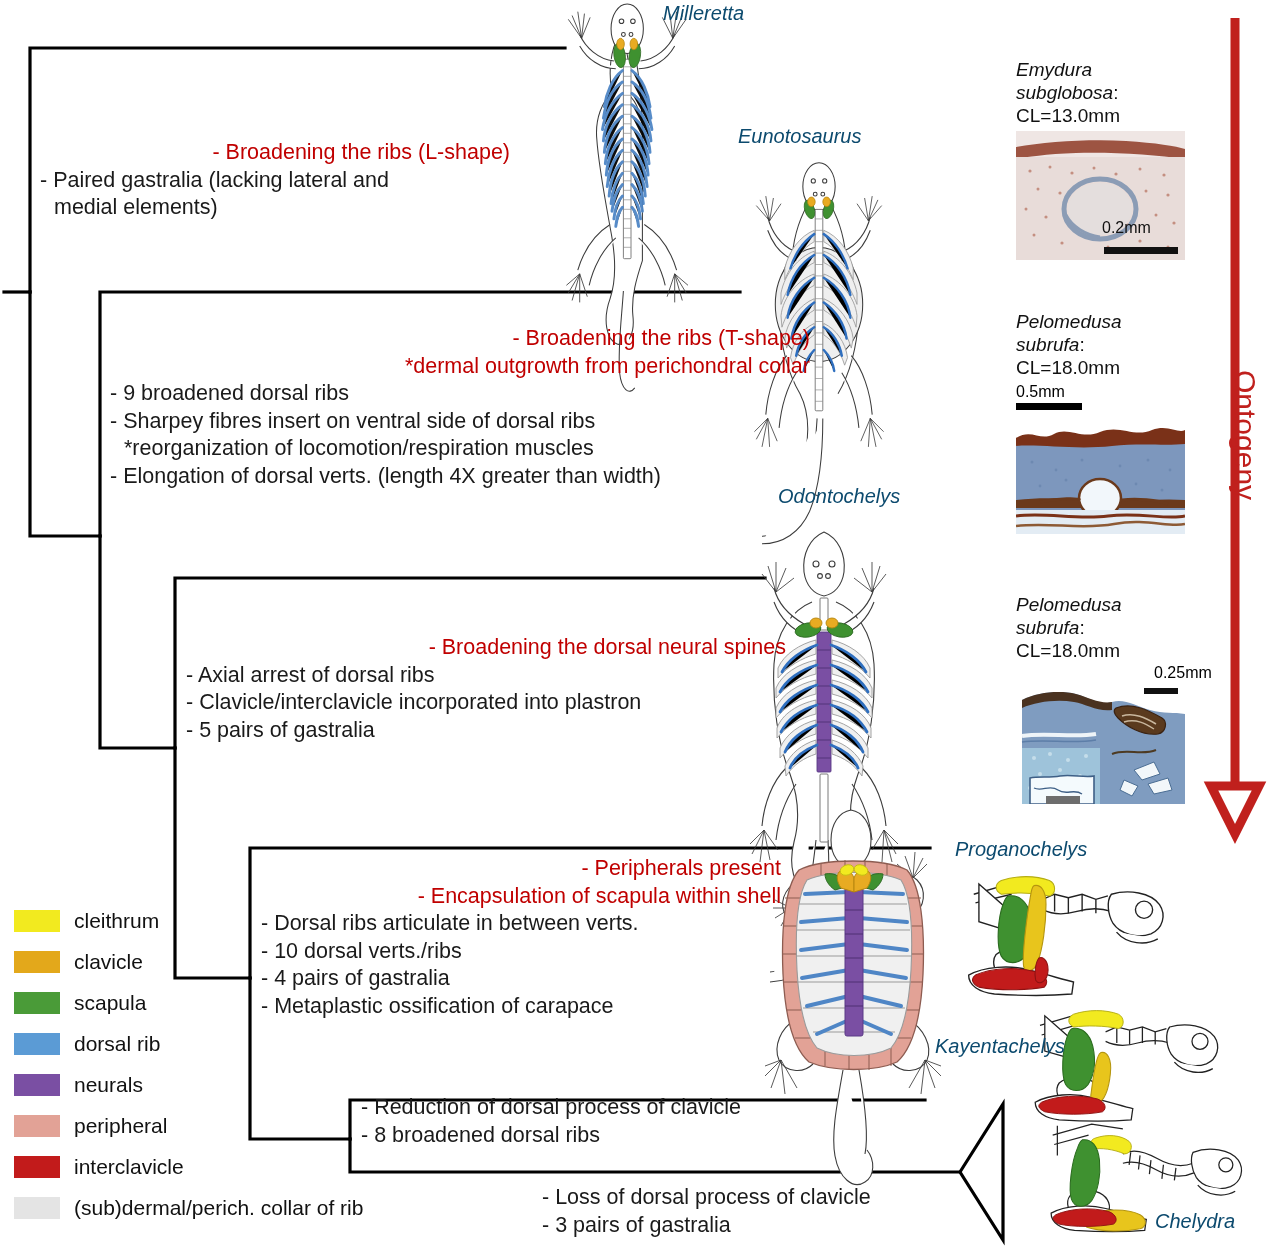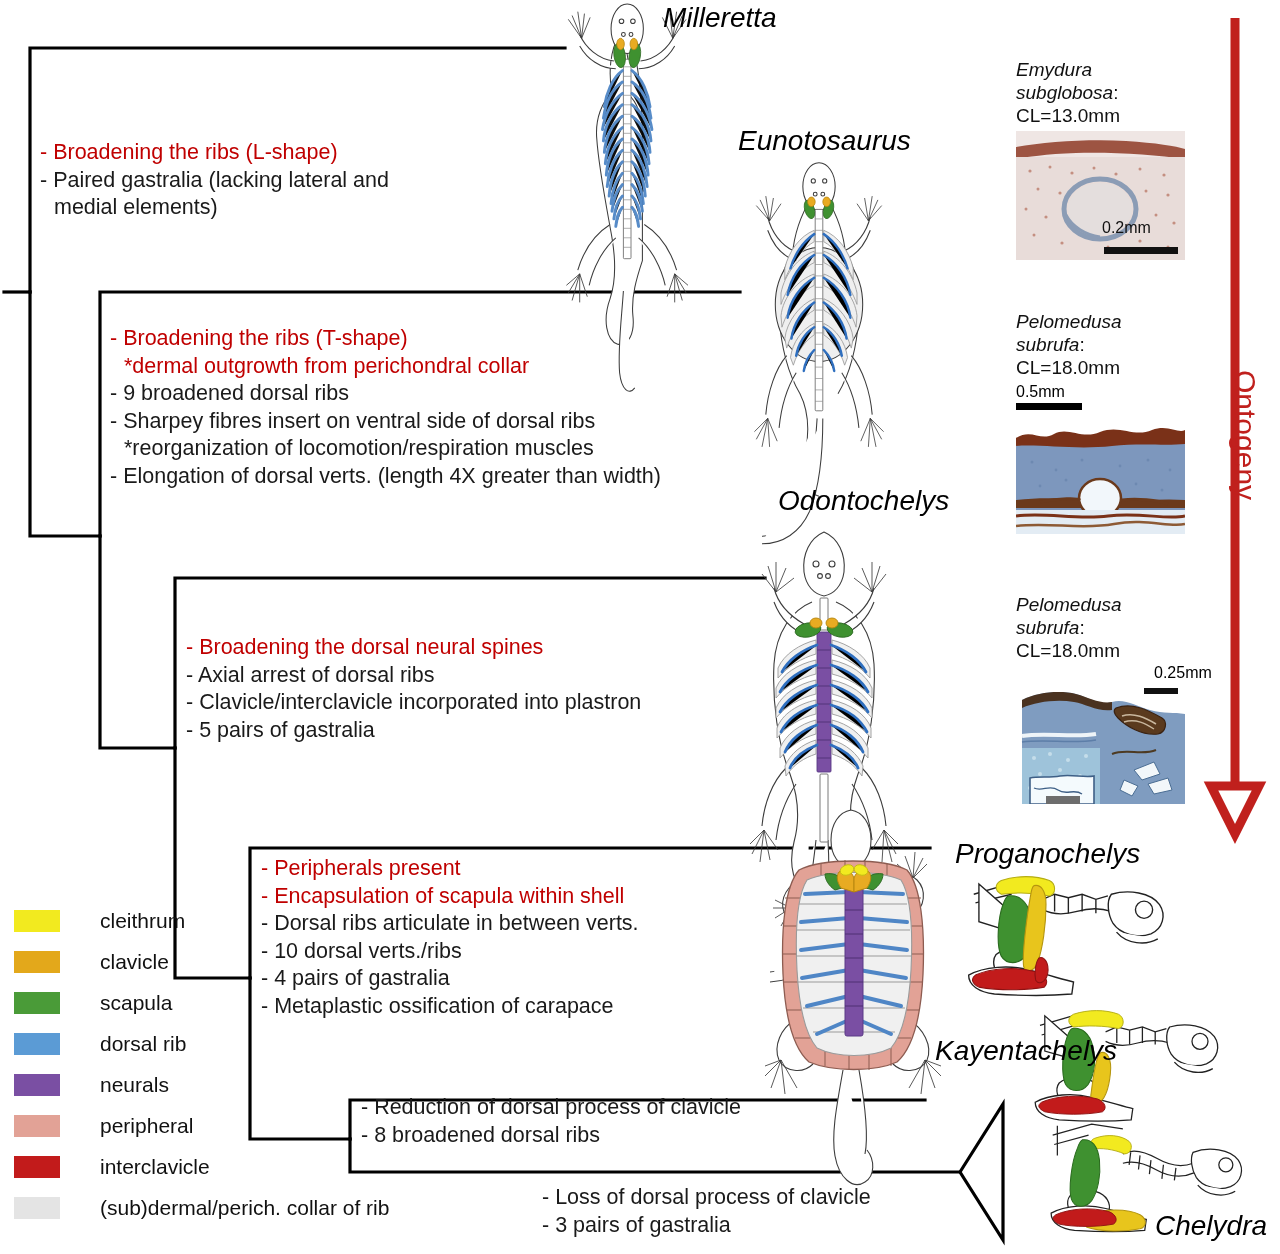--- a/index.html
+++ b/index.html
@@ -9,30 +9,30 @@
     background:#ffffff;
     font-family:"Liberation Sans", sans-serif;
     color:#000;
     position:relative;
     overflow:hidden;
   }
   .fig{position:absolute;left:0;top:0;width:1280px;height:1254px;}
   svg.treelayer{position:absolute;left:0;top:0;width:1280px;height:1254px;pointer-events:none;}
   .txtblock{position:absolute;}
   .line{white-space:nowrap;font-size:21.5px;line-height:27.5px;color:#1a1a1a;}
-  .line.red{color:#c00000;}
-  .taxon{position:absolute;font-style:italic;font-size:28px;color:#000000;white-space:nowrap;}
+  .line.red{color:#c00000;text-align:right;}
+  .taxon{position:absolute;font-style:italic;font-size:20px;color:#0c4a6e;white-space:nowrap;}
   .histo{position:absolute;}
   .histo .cap{font-size:19px;line-height:23px;color:#111;white-space:nowrap;}
   .histo .cap .sp{font-style:italic;}
   .histo .img{position:relative;overflow:hidden;border:0;}
   .scalebar{position:absolute;background:#000;}
   .scaletxt{position:absolute;font-size:16px;color:#000;white-space:nowrap;}
   .legend{position:absolute;left:14px;top:900px;}
-  .legrow{display:flex;align-items:center;height:41px;gap:26px;}
+  .legrow{display:flex;align-items:center;height:41px;}
   .swatch{width:46px;height:22px;margin-right:14px;flex:none;}
   .leglabel{font-size:21px;color:#111;white-space:nowrap;}
   .ontolabel{
     position:absolute;
     color:#c0201d;font-size:30px;white-space:nowrap;
     transform:rotate(90deg);transform-origin:0 0;
   }
 </style>
 </head>
 <body>

